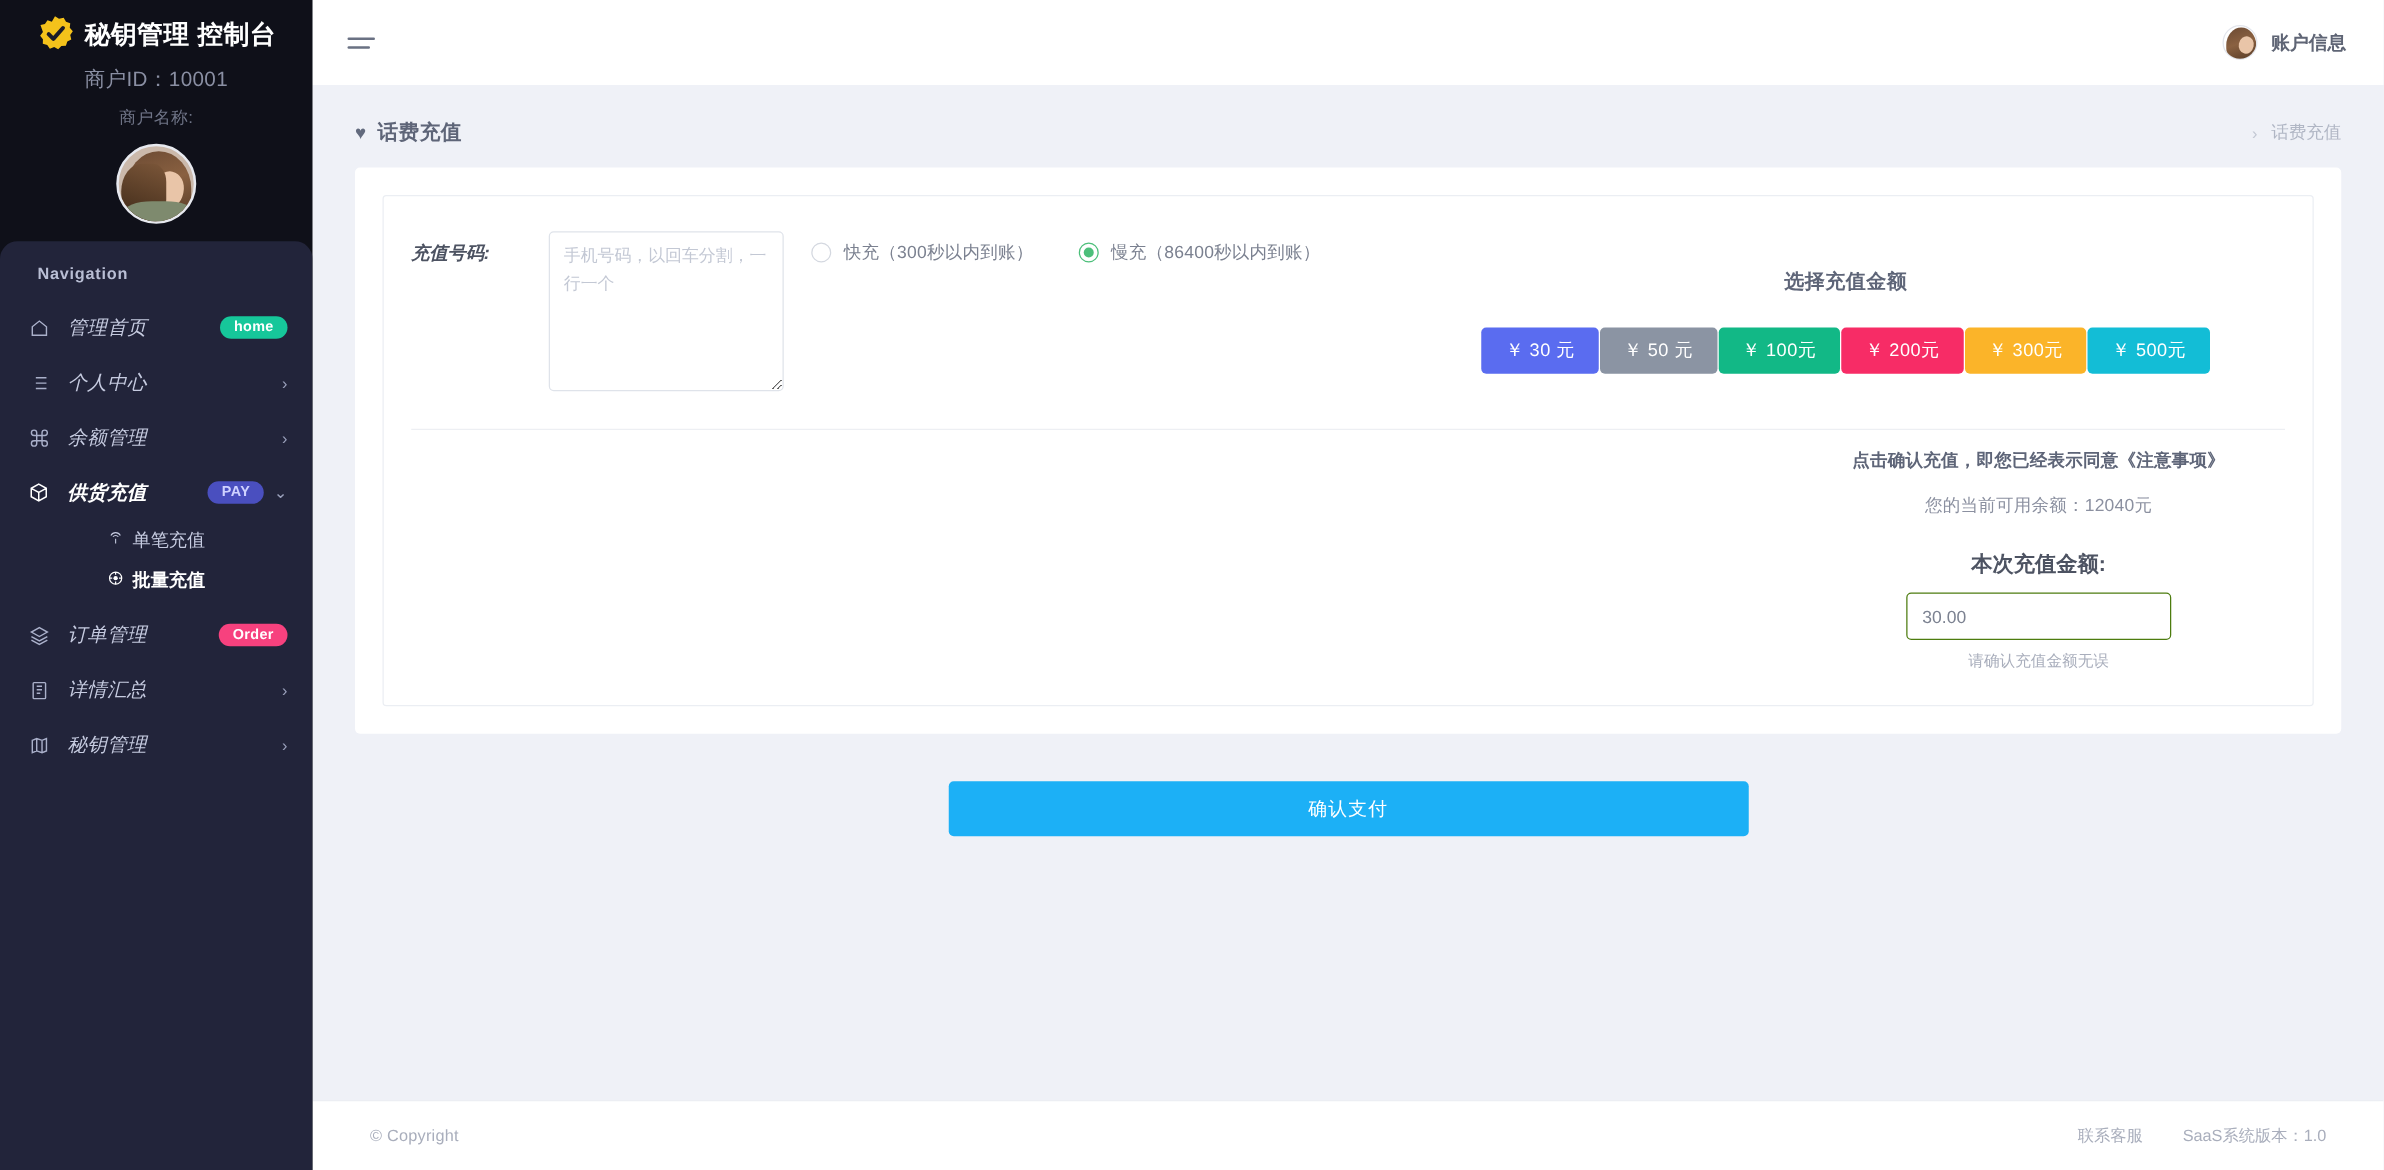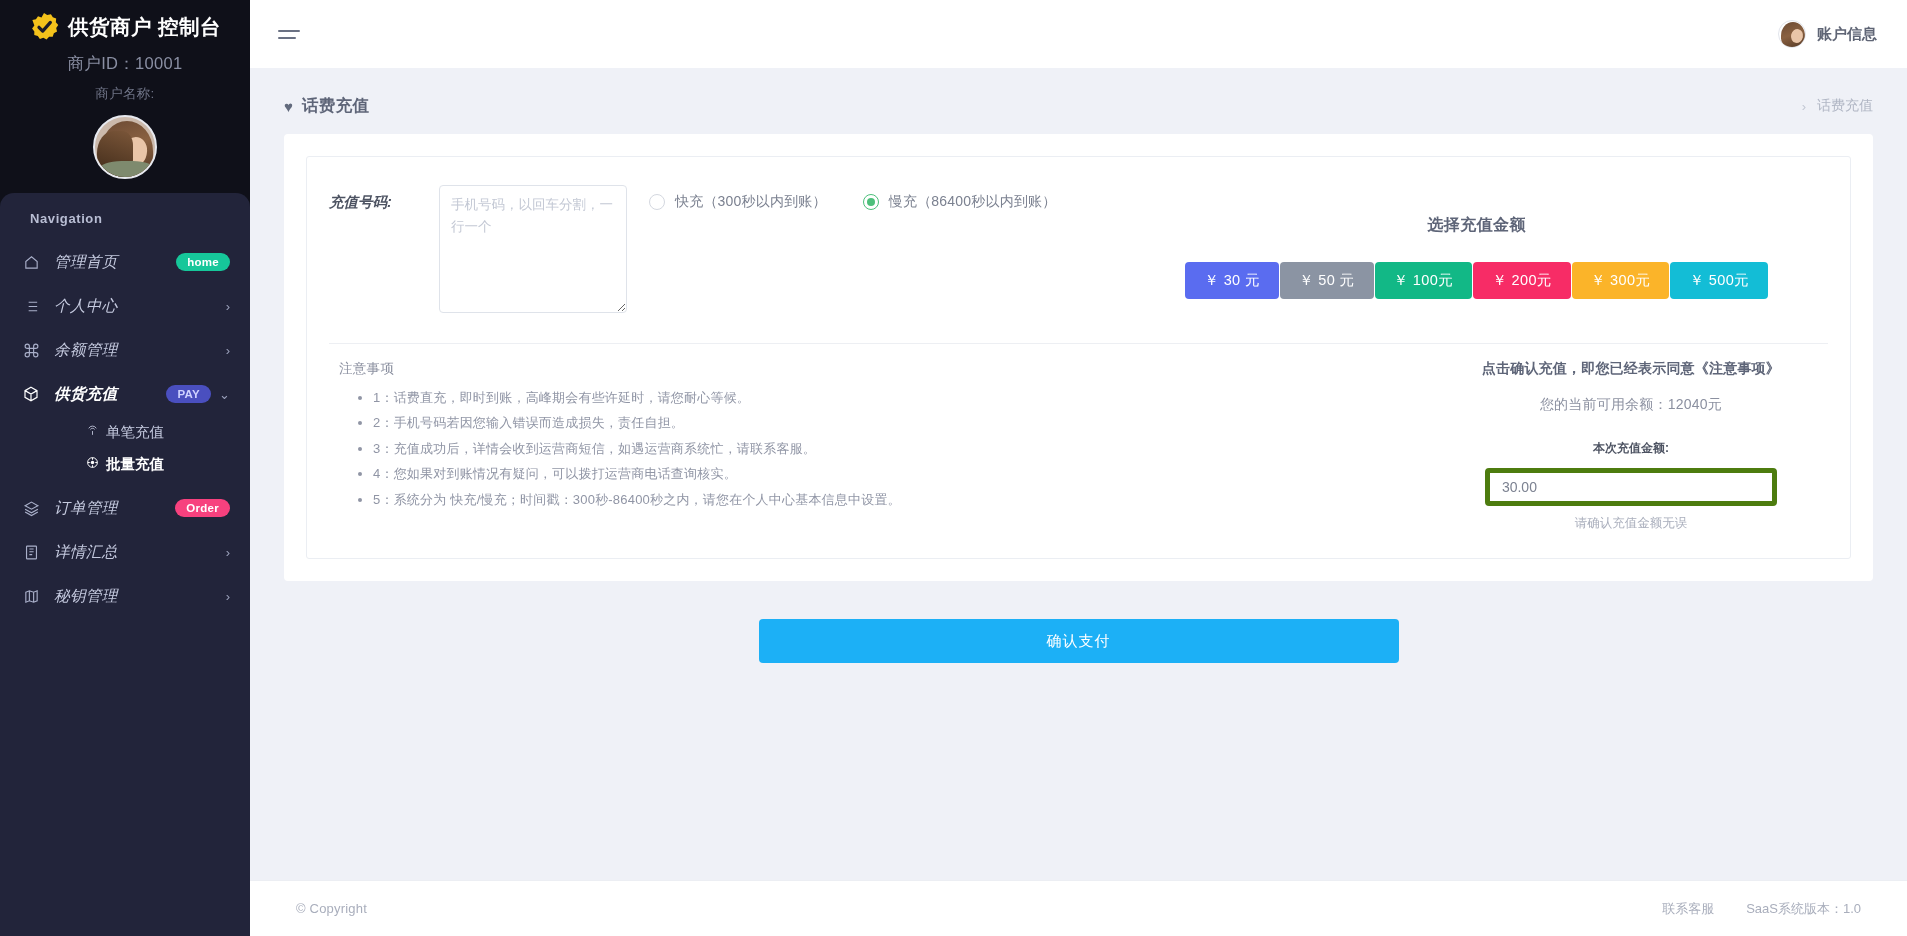--- a/index.html
+++ b/index.html
@@ -164,24 +164,24 @@
 
   .lower { display:flex; padding-top: 16px;}
   .notes { flex: 0 0 auto; padding-left: 10px;}
   .notes-title { font-size:13.5px; color:#8b90a0; margin-bottom: 7px; letter-spacing:.3px;}
   .notes ul { margin: 0 0 0 34px; }
   .notes li { font-size:13px; color:#9095a5; line-height: 1.96; letter-spacing:.2px;}
 
   .right-pane { margin-left:auto; display:flex; flex-direction:column; align-items:center; padding-right: 48px; min-width: 330px;}
   .agree-line { font-size:14px; color:#5e6578; font-weight:700; letter-spacing:.2px;}
   .balance-line { font-size:14px; color:#8b90a0; margin-top: 18px; letter-spacing:.2px;}
-  .amount-field-label { font-size:12px; color:#4d5362; font-weight:700; margin-top: 26px; text-align: center;}
+  .amount-field-label { font-size:17px; color:#4d5362; font-weight:700; margin-top: 26px; text-align: center;}
   .amount-input {
-    width: 292px; height: 38px; margin-top: 11px;
-    border:5px solid #4d7c0f; border-radius:4px;
+    width: 212px; height: 38px; margin-top: 11px;
+    border:1px solid #4d7c0f; border-radius:4px;
     padding: 0 12px; font-size:14px; color:#7c8291; outline:none;
     font-family:"Liberation Sans","DejaVu Sans",sans-serif; background:#fff;
   }
   .amount-hint { font-size:12.5px; color:#a9aebc; margin-top: 9px;}
 
   .pay-zone { display:flex; justify-content:center; margin-top: 38px;}
   .pay-button {
     width: 640px; height: 44px; background:#1cb0f6; border:none; border-radius:4px;
     color:#fff; font-size:15px; letter-spacing:1px; cursor:pointer;
     font-family:"Liberation Sans","DejaVu Sans",sans-serif;
@@ -204,21 +204,21 @@
 
   <aside class="sidebar">
 
     <div class="brand">
       <span class="brand-logo">
         <svg viewBox="0 0 32 32" width="30" height="30">
           <path d="M16 1l3.4 2.1L23.4 2.4l2 3.3 3.6 1.3-.4 3.9 2.6 2.9-2.2 3.2.9 3.8-3.4 1.8-1.2 3.7-3.9.1-2.7 2.8-3.4-1.8-3.7 1.3-2.2-3.2-3.8-.9.1-3.9-2.4-3.1 2.4-3.1L3.6 8.6l3.8-.9 2.2-3.2 3.7 1.3L16 1z" fill="#f4c21b"></path>
           <path d="M10.6 16.3l4 4.1 8.2-9.3" fill="none" stroke="#1b1b28" stroke-width="3.4" stroke-linecap="round" stroke-linejoin="round"></path>
         </svg>
       </span>
-      <span class="brand-title">供货商户 控制台</span>
+      <span class="brand-title">秘钥管理 控制台</span>
     </div>
 
     <div class="merchant-id">商户ID：10001</div>
     <div class="merchant-name">商户名称:</div>
 
     <div class="avatar-wrap">
       <div class="avatar">
         <span class="bg"></span>
           <span class="hair-back"></span>
           <span class="face"></span>
@@ -387,30 +387,20 @@
               <button class="amt-btn" style="background:#f72c66">￥ 200元</button>
               <button class="amt-btn" style="background:#fbb429">￥ 300元</button>
               <button class="amt-btn" style="background:#13bdd6">￥ 500元</button>
             </div>
           </div>
         </div>
 
         <div class="divider"></div>
 
         <div class="lower">
-          <div class="notes">
-            <div class="notes-title">注意事项</div>
-            <ul>
-              <li>1：话费直充，即时到账，高峰期会有些许延时，请您耐心等候。</li>
-              <li>2：手机号码若因您输入错误而造成损失，责任自担。</li>
-              <li>3：充值成功后，详情会收到运营商短信，如遇运营商系统忙，请联系客服。</li>
-              <li>4：您如果对到账情况有疑问，可以拨打运营商电话查询核实。</li>
-              <li>5：系统分为 快充/慢充；时间戳：300秒-86400秒之内，请您在个人中心基本信息中设置。</li>
-            </ul>
-          </div>
 
           <div class="right-pane">
             <div class="agree-line">点击确认充值，即您已经表示同意《注意事项》</div>
             <div class="balance-line">您的当前可用余额：12040元</div>
             <div class="amount-field-label">本次充值金额:</div>
             <input class="amount-input" type="text" value="30.00" style="">
             <div class="amount-hint">请确认充值金额无误</div>
           </div>
         </div>
       </div>

